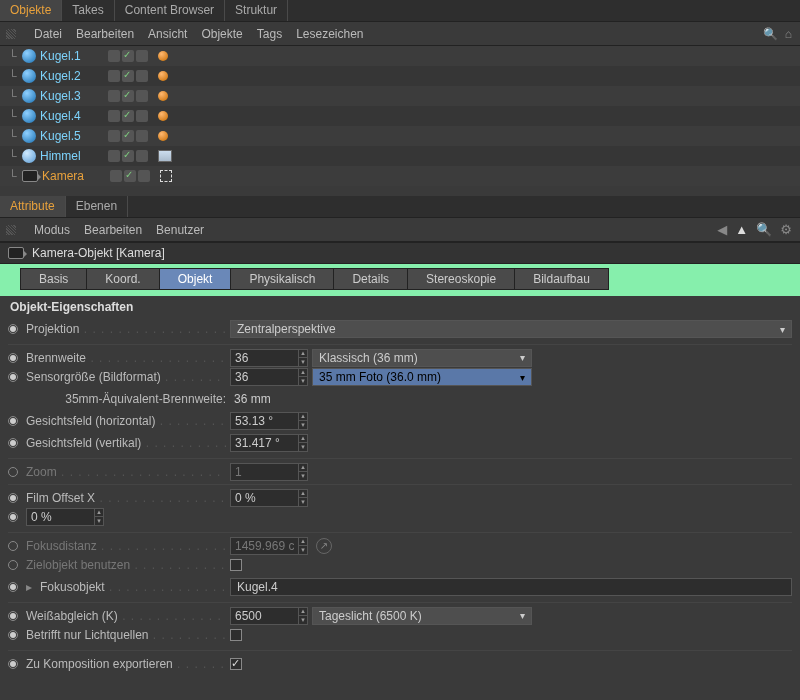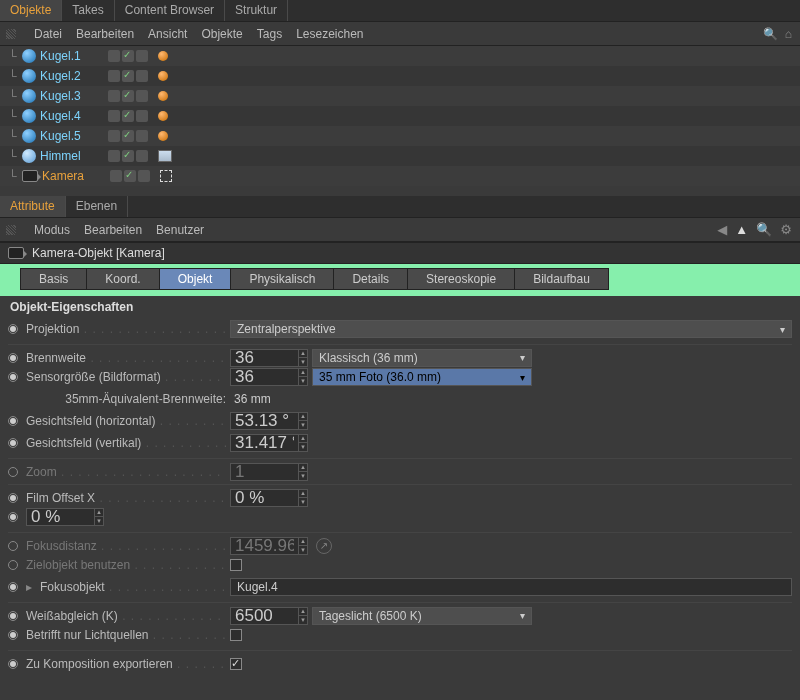--- a/index.html
+++ b/index.html
@@ -47,21 +47,21 @@
   .section-title{ color:#ddd; font-weight:600; padding:4px 10px 2px 10px;}
   .prop-list{ padding:2px 8px 8px 8px; }
   .prop-row{ display:flex; align-items:center; height:22px; gap:4px;}
   .prop-row.sep{ border-top:1px solid #444; margin-top:4px; padding-top:4px;}
   .radio{ width:10px; height:10px; border:1px solid #888; border-radius:50%; margin-right:4px; display:inline-block; position:relative;}
   .radio.filled::after{content:"";position:absolute;inset:1px;border-radius:50%;background:#ccc;}
   .prop-label{ width:200px; color:#bbb; white-space:nowrap; overflow:hidden;}
   .prop-label.dim{ color:#777;}
   .prop-label .dots::after{ content:" . . . . . . . . . . . . . . . . . . . . . . . . . . . . . ."; color:#555; letter-spacing:1px;}
   .num-field{ display:flex; align-items:center; background:#2d2d2d; border:1px solid #555; height:18px; width:78px;}
-  .num-field input{ background:transparent; border:none; color:#ccc; width:100%; padding:0 4px; font-size:17px; outline:none;}
+  .num-field input{ background:transparent; border:none; color:#ccc; width:100%; padding:0 4px; font-size:12px; outline:none;}
   .num-field.dim input{ color:#777;}
   .spinner{ width:10px; display:flex; flex-direction:column; border-left:1px solid #555;}
   .spinner div{ height:9px; font-size:7px; color:#999; text-align:center; line-height:8px; cursor:pointer;}
   .spinner div:first-child{border-bottom:1px solid #555;}
   .text-field{ background:#2d2d2d; border:1px solid #555; height:18px; flex:1; padding:0 6px; color:#ccc; display:flex; align-items:center;}
   .dropdown{ background:#4e4e4e; border:1px solid #555; height:18px; display:flex; align-items:center; padding:0 6px; color:#ccc; cursor:pointer; position:relative; min-width:220px;}
   .dropdown.selected{ background:#5a78a8; color:#000000;}
   .dropdown::after{content:"▾"; position:absolute; right:6px; color:inherit; font-size:10px;}
   .dropdown.wide{ flex:1;}
   .checkbox{ width:12px; height:12px; border:1px solid #888; background:#2d2d2d; display:inline-block; cursor:pointer; position:relative;}

